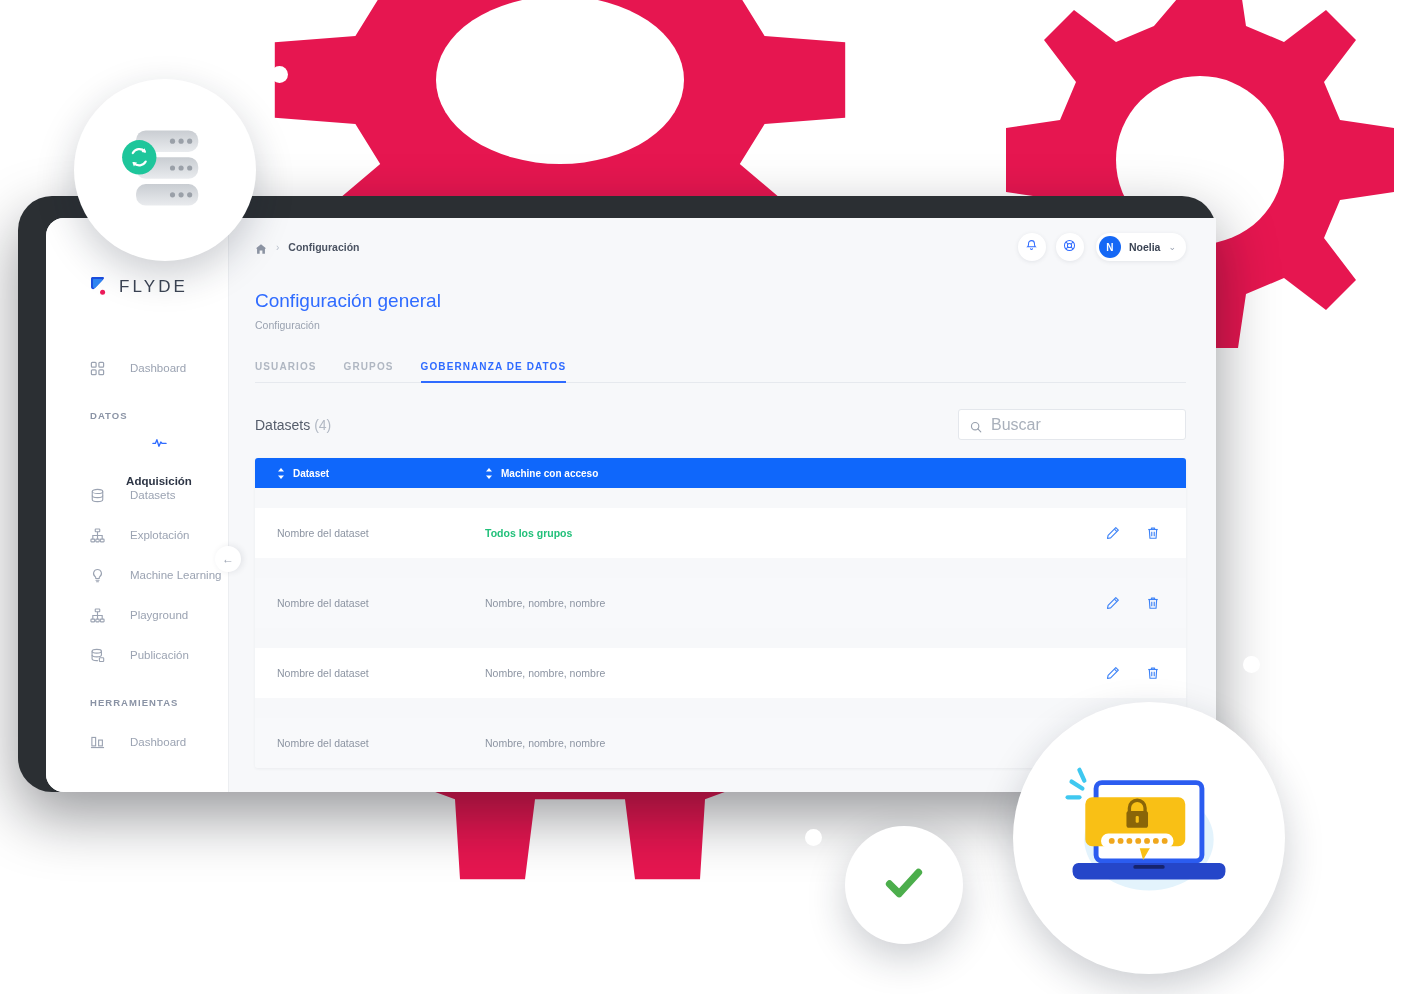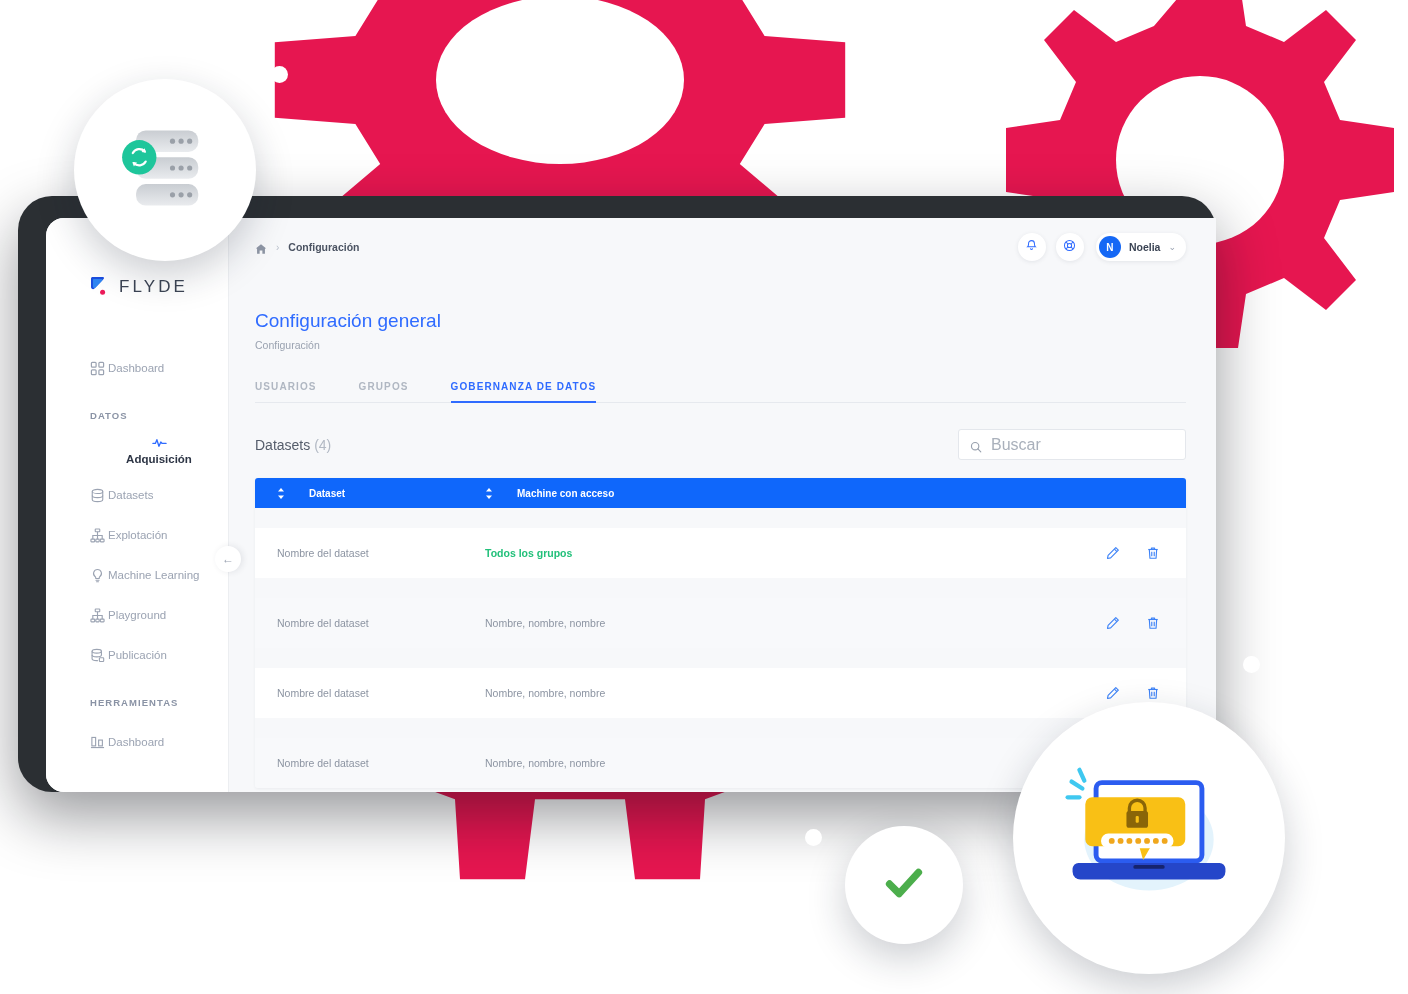--- a/index.html
+++ b/index.html
@@ -62,21 +62,21 @@
     font-size: 17px; letter-spacing: 3.1px; color: #3c4454;
     font-weight: 400;
   }
 
   .nav-section-label {
     padding-left: 44px;
     font-size: 9.5px; letter-spacing: 1.05px; font-weight: 700;
     color: #8a93a5; margin: 22px 0 14px 0; text-transform: uppercase;
   }
   .nav-item {
-    display: flex; align-items: center; gap: 3px;
+    display: flex; align-items: center; gap: 25px;
     padding-left: 44px; height: 40px;
     font-size: 11.5px; color: #9ba3b2; cursor: pointer;
     position: relative;
   }
   .nav-item .nv-ic { width: 15px; height: 15px; flex: 0 0 15px; display:block; }
   .nav-item.active { color: #2d3545; font-weight: 700; flex-direction: column; }
   .nav-item.active .nv-ic { color: #2f6bff; }
   .nav-item.first { margin-bottom: 4px; }
 
   .collapse-btn {
@@ -117,27 +117,27 @@
   .avatar {
     width: 22px; height: 22px; border-radius: 50%;
     background: #1568f5; color: #fff; font-size: 10px; font-weight: 700;
     display: flex; align-items: center; justify-content: center;
   }
   .user-name { font-size: 10.5px; color: #3b4454; font-weight: 700; }
   .chev { color: #99a1b0; font-size: 9px; }
 
   .page-head { padding: 12px 30px 0 26px; }
   .page-title {
-    font-size: 19px; color: #2f6bff; font-weight: 400; line-height: 26px; margin-top: 20px;
+    font-size: 19px; color: #2f6bff; font-weight: 400; line-height: 26px;
   }
   .page-sub { font-size: 10.5px; color: #9aa2b0; margin-top: 5px; }
 
   .tabs {
     margin: 22px 30px 0 26px;
-    display: flex; align-items: flex-end; gap: 42px;
+    display: flex; align-items: flex-end; gap: 27px;
     border-bottom: 1px solid #e6e9ee;
     height: 30px;
   }
   .tab {
     font-size: 10px; letter-spacing: 1.1px; font-weight: 700;
     color: #b0b7c2; padding-bottom: 9px; cursor: pointer;
     border-bottom: 2px solid transparent; margin-bottom: -1px;
     text-transform: uppercase;
   }
   .tab.active { color: #2f6bff; border-bottom-color: #2f6bff; }
@@ -165,21 +165,21 @@
   
   .table-wrap {
     margin: 18px 30px 0 26px;
     border-radius: 3px; overflow: hidden;
     box-shadow: 0 1px 3px rgba(40,50,70,.06);
   }
   .thead {
     background: #0f67fb; display: flex; align-items: center; height: 30px;
   }
   .th {
-    display: flex; align-items: center; gap: 24px;
+    display: flex; align-items: center; gap: 8px;
     font-size: 10px; font-weight: 700; color: #ffffff;
   }
   .th.c1 { width: 228px; padding-left: 22px; }
   .th.c2 { flex: 1 1 auto; padding-left: 2px; }
   .sort-ic { width: 8px; height: 11px; display:block; color: #ffffff; }
 
   .trow {
     display: flex; align-items: center; height: 50px;
     background: #ffffff;
     margin-top: 20px;

